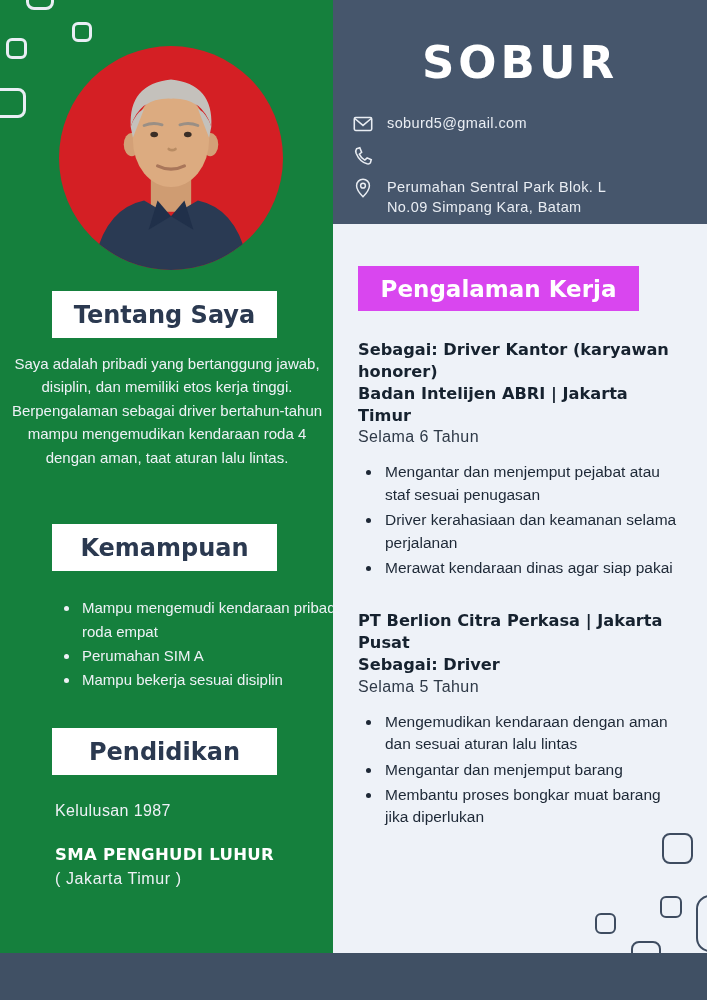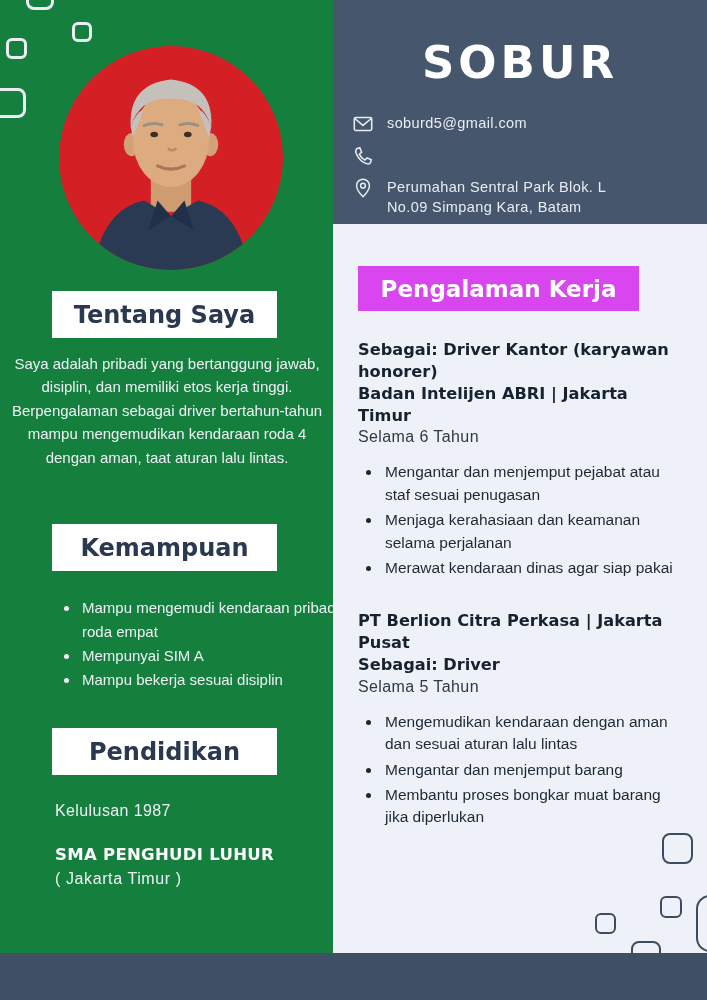--- a/index.html
+++ b/index.html
@@ -203,21 +203,21 @@
     <div class="side-heading" style="top:291px">
       <span>Tentang Saya</span>
     </div>
     <div class="about-text">Saya adalah pribadi yang bertanggung jawab, disiplin, dan memiliki etos kerja tinggi. Berpengalaman sebagai driver bertahun-tahun mampu mengemudikan kendaraan roda 4 dengan aman, taat aturan lalu lintas.</div>
 
     <div class="side-heading" style="top:524px">
       <span>Kemampuan</span>
     </div>
     <ul class="skill-list">
       <li>Mampu mengemudi kendaraan pribadi roda empat</li>
-      <li>Mempunyai SIM A</li>
+      <li>Perumahan SIM A</li>
       <li>Mampu bekerja sesuai disiplin</li>
     </ul>
 
     <div class="side-heading" style="top:728px">
       <span>Pendidikan</span>
     </div>
     <div class="edu-grad">Kelulusan 1987</div>
     <div class="edu-school">SMA PENGHUDI LUHUR</div>
     <div class="edu-loc">( Jakarta Timur )</div>
   </div>
@@ -262,21 +262,21 @@
       <div class="exp-heading">
         <span>Pengalaman Kerja</span>
       </div>
 
       <div class="job job-1">
         <div class="job-title">Sebagai: Driver Kantor (karyawan honorer)</div>
         <div class="job-title">Badan Intelijen ABRI  | Jakarta Timur</div>
         <div class="job-duration">Selama 6 Tahun</div>
         <ul class="job-bullets">
           <li>Mengantar dan menjemput pejabat atau staf sesuai penugasan</li>
-          <li>Menjaga kerahasiaan dan keamanan selama perjalanan</li>
+          <li>Driver kerahasiaan dan keamanan selama perjalanan</li>
           <li>Merawat kendaraan dinas agar siap pakai</li>
         </ul>
       </div>
 
       <div class="job job-2">
         <div class="job-title">PT Berlion Citra Perkasa |  Jakarta Pusat</div>
         <div class="job-title">Sebagai: Driver</div>
         <div class="job-duration">Selama 5 Tahun</div>
         <ul class="job-bullets">
           <li>Mengemudikan kendaraan dengan aman dan sesuai aturan lalu lintas</li>

